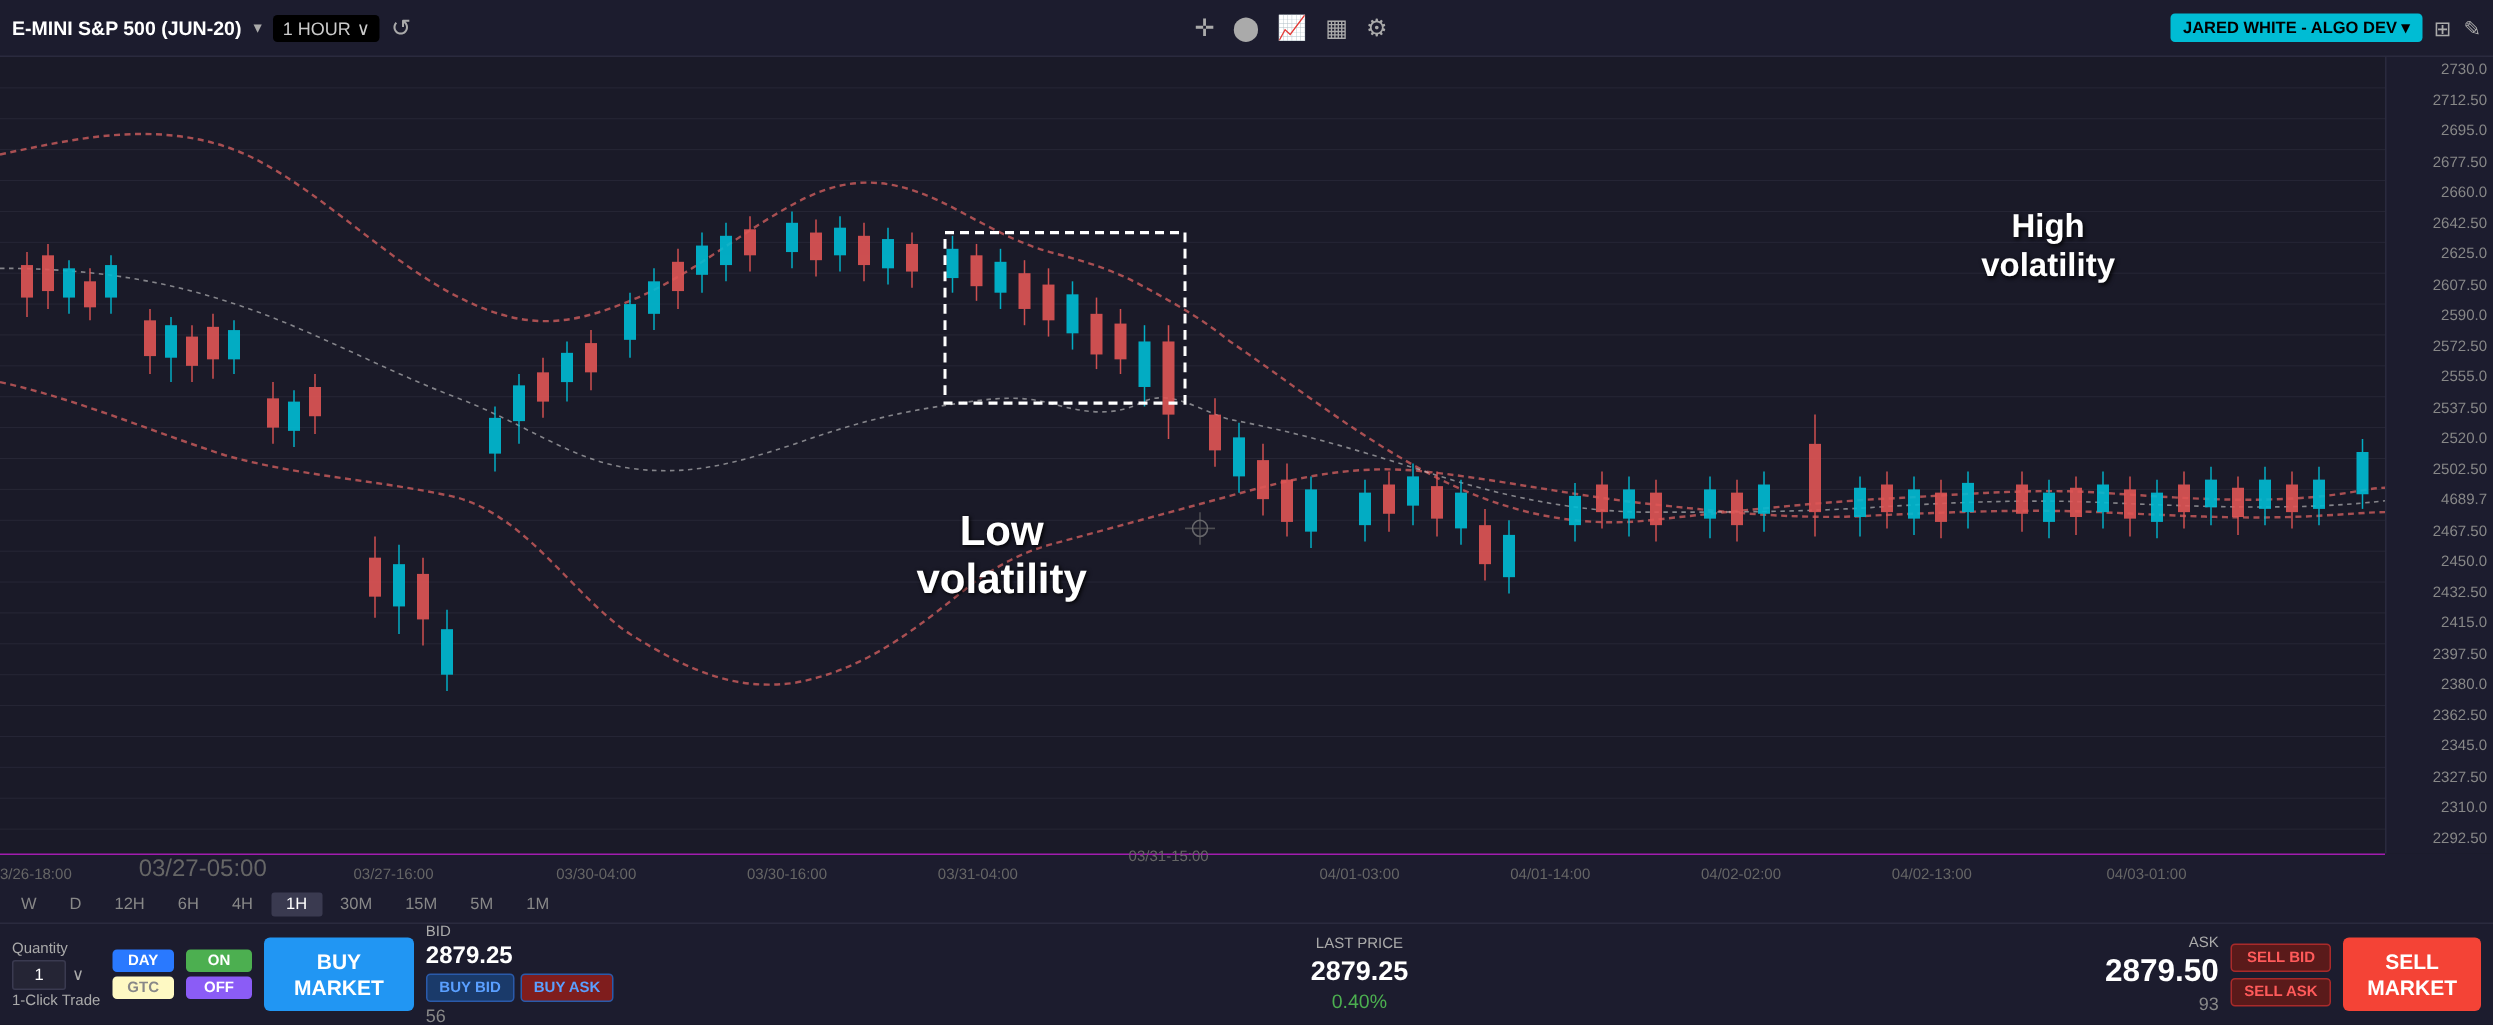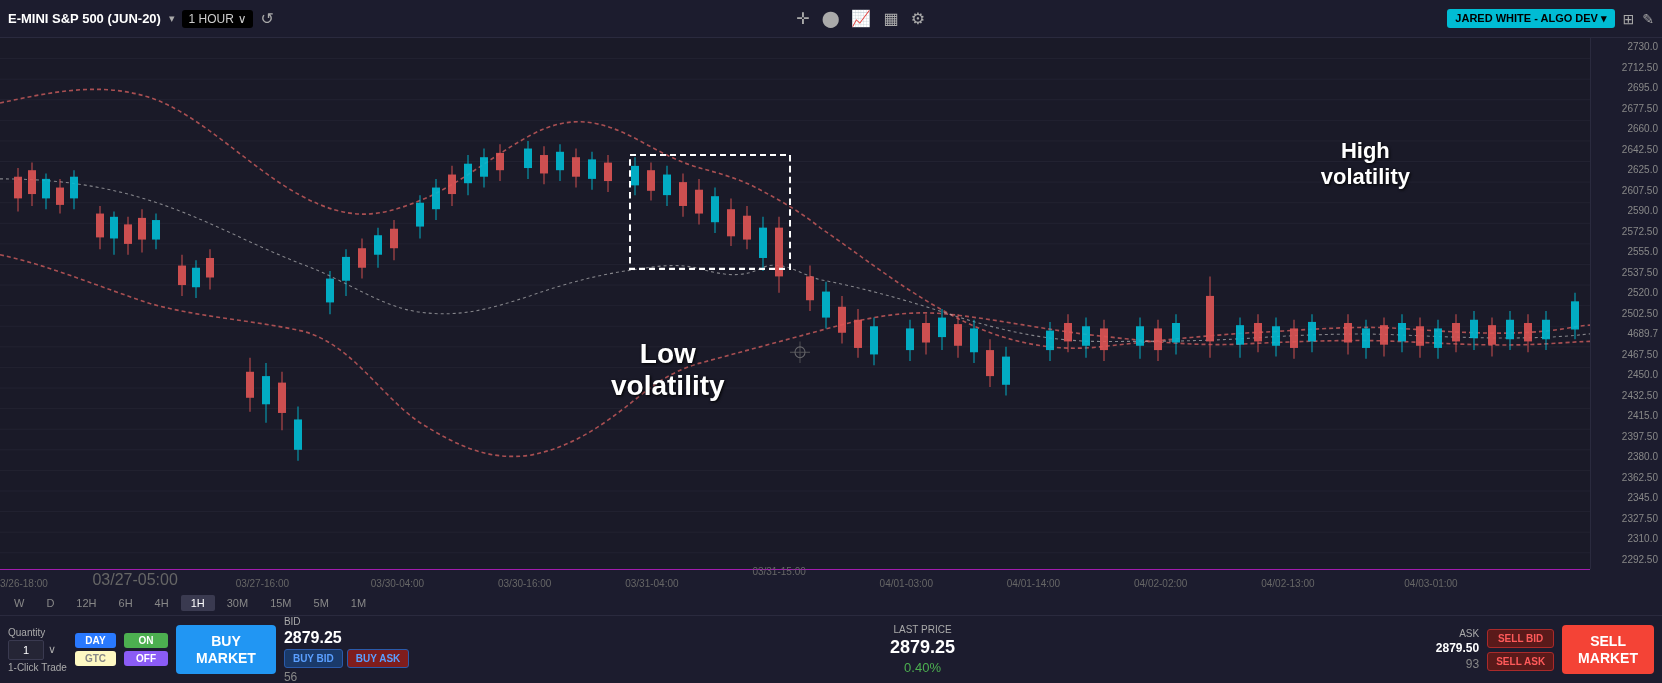--- a/index.html
+++ b/index.html
@@ -349,21 +349,21 @@
       display: flex;
       flex-direction: column;
       gap: 2px;
       align-items: flex-end;
     }
     .ask-label {
       font-size: 10px;
       color: #aaa;
     }
     .ask-value {
-      font-size: 12px;
+      font-size: 21px;
       color: #fff;
       font-weight: bold;
     }
     .ask-sub-value {
       font-size: 12px;
       color: #888;
     }
 
     .sell-market-section {
       display: flex;

